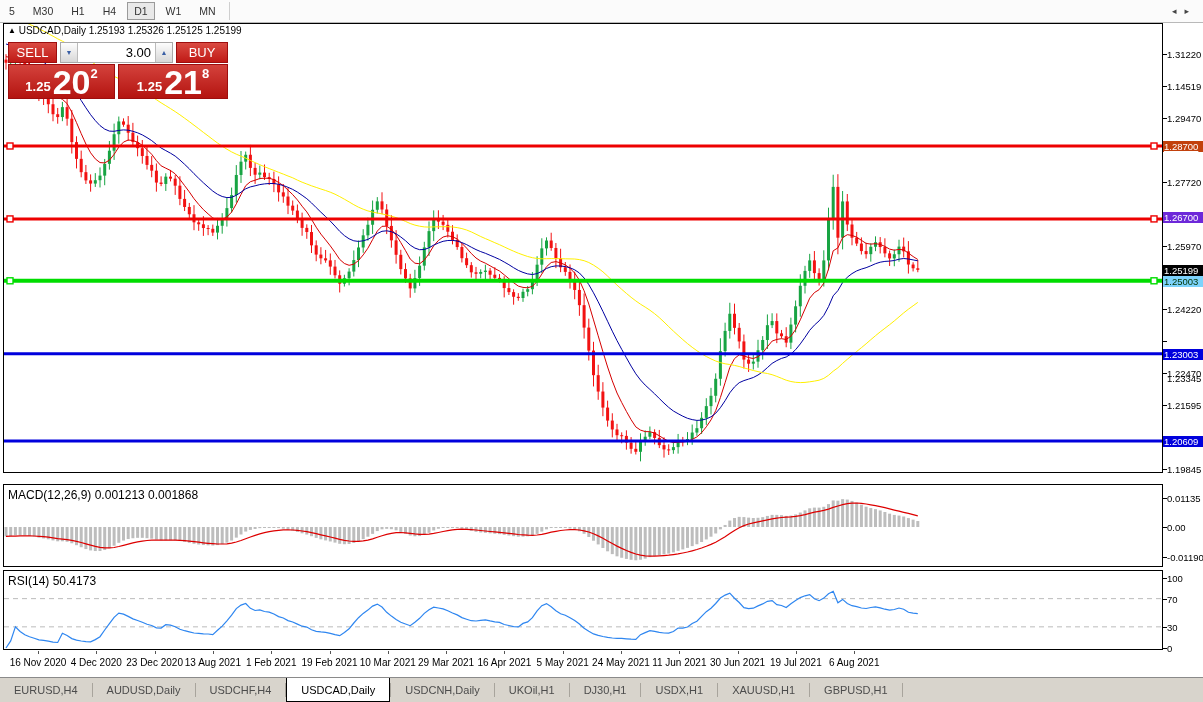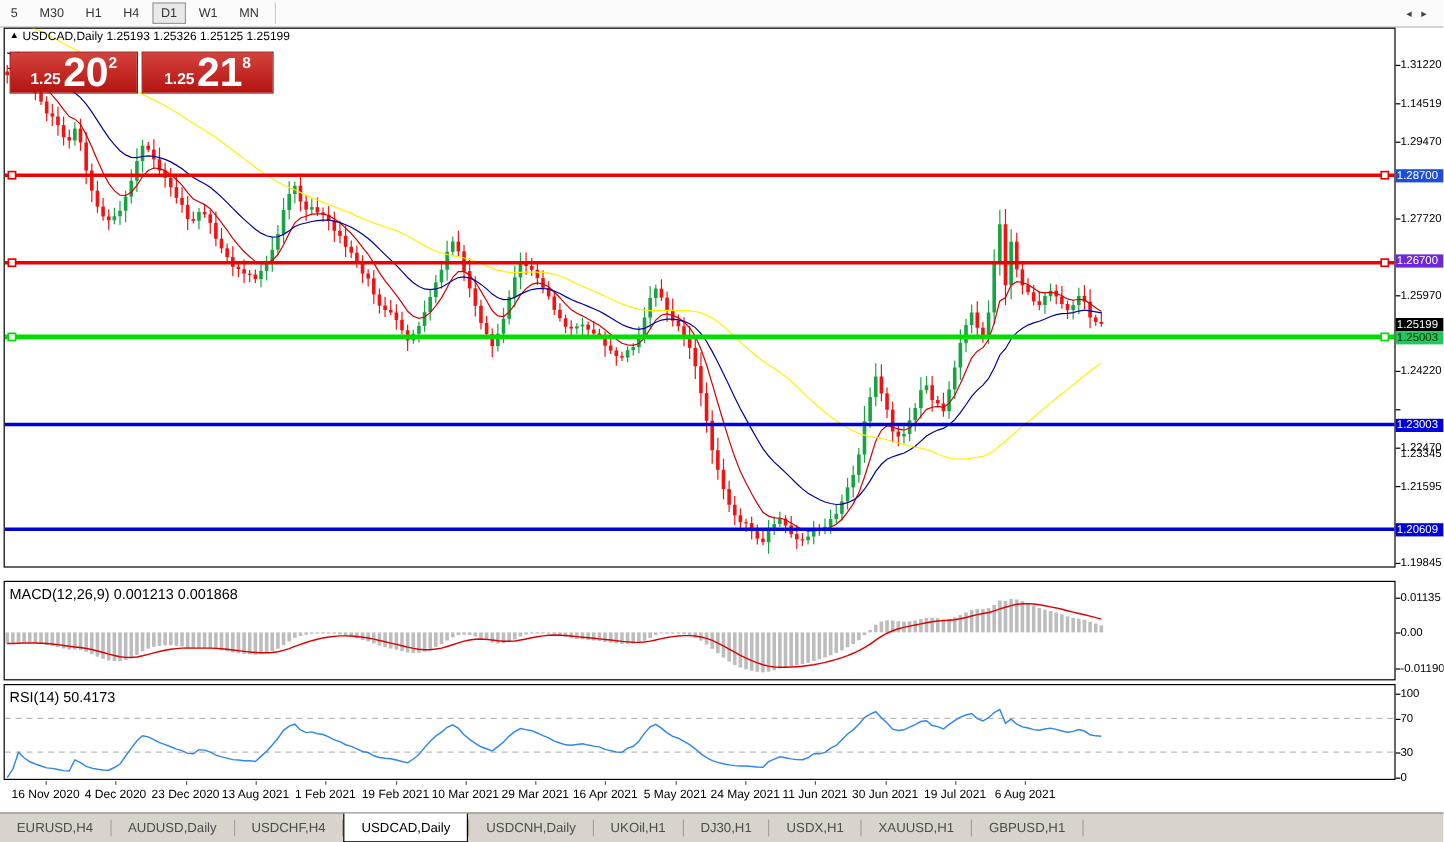--- a/index.html
+++ b/index.html
@@ -489,20 +489,29 @@
       <line x1="4" x2="1163" y1="440.9978599999993" y2="440.9978599999993" stroke="#0000dd" stroke-width="3"></line>
     </svg>
 
   <div id="chart-title">
     <span class="marker">▲</span>
     <span>USDCAD,Daily</span>
     <span>1.25193 1.25326 1.25125 1.25199</span>
   </div>
 
   <div id="trade-panel">
+    <div id="tp-row1">
+      <div class="tp-btn" id="sell-btn">SELL</div>
+      <div id="vol-box">
+        <div class="spin-btn" id="spin-down">▼</div>
+        <div id="vol-value">3.00</div>
+        <div class="spin-btn" id="spin-up">▲</div>
+      </div>
+      <div class="tp-btn" id="buy-btn">BUY</div>
+    </div>
     <div id="tp-row2">
       <div class="quote-box" id="sell-quote">
         <span class="q-small">1.25</span>
         <span class="q-big">20</span>
         <span class="q-sup">2</span>
       </div>
       <div class="quote-box" id="buy-quote">
         <span class="q-small">1.25</span>
         <span class="q-big">21</span>
         <span class="q-sup">8</span>
@@ -734,23 +743,23 @@
       <div class="axis-label" style="top: 304.341px;">1.24220</div>
       <div class="axis-tick" style="top: 341.243px;"></div>
       <div class="axis-label" style="top: 333px; margin-top: 40px;">1.23345</div>
       <div class="axis-tick" style="top: 373.146px;"></div>
       <div class="axis-label" style="top: 368.146px;">1.22470</div>
       <div class="axis-tick" style="top: 405.048px;"></div>
       <div class="axis-label" style="top: 400.048px;">1.21595</div>
       <div class="axis-tick" style="top: 468.853px;"></div>
       <div class="axis-label" style="top: 463.853px;">1.19845</div>
       <div class="level-tag" style="background: rgb(0, 0, 0); color: rgb(255, 255, 255); top: 264.646px;">1.25199</div>
-      <div class="level-tag" style="background: #1d4ed8; color: rgb(255, 255, 255); top: 141px;">1.28700</div>
+      <div class="level-tag" style="background: #c2410c; color: rgb(255, 255, 255); top: 141px; text-decoration: underline;">1.28700</div>
       <div class="level-tag" style="background: #6d28d9; color: rgb(255, 255, 255); top: 212px;">1.26700</div>
-      <div class="level-tag" style="background: #22c55e; color: rgb(0, 51, 0); top: 275.793px;">1.25003</div>
+      <div class="level-tag" style="background: #7dd3fc; color: rgb(0, 51, 0); top: 275.793px;">1.25003</div>
       <div class="level-tag" style="background: rgb(0, 0, 221); color: rgb(255, 255, 255); top: 348.713px;">1.23003</div>
       <div class="level-tag" style="background: rgb(0, 0, 221); color: rgb(255, 255, 255); top: 435.998px;">1.20609</div>
       <div class="axis-tick" style="top: 498.001px;"></div>
       <div class="axis-label" style="top: 493.001px;">0.01135</div>
       <div class="axis-tick" style="top: 527px;"></div>
       <div class="axis-label" style="top: 522px;">0.00</div>
       <div class="axis-tick" style="top: 557.404px;"></div>
       <div class="axis-label" style="top: 552.404px;">-0.01190</div>
       <div class="axis-tick" style="top: 577.5px;"></div>
       <div class="axis-label" style="top: 572.5px;">100</div>

